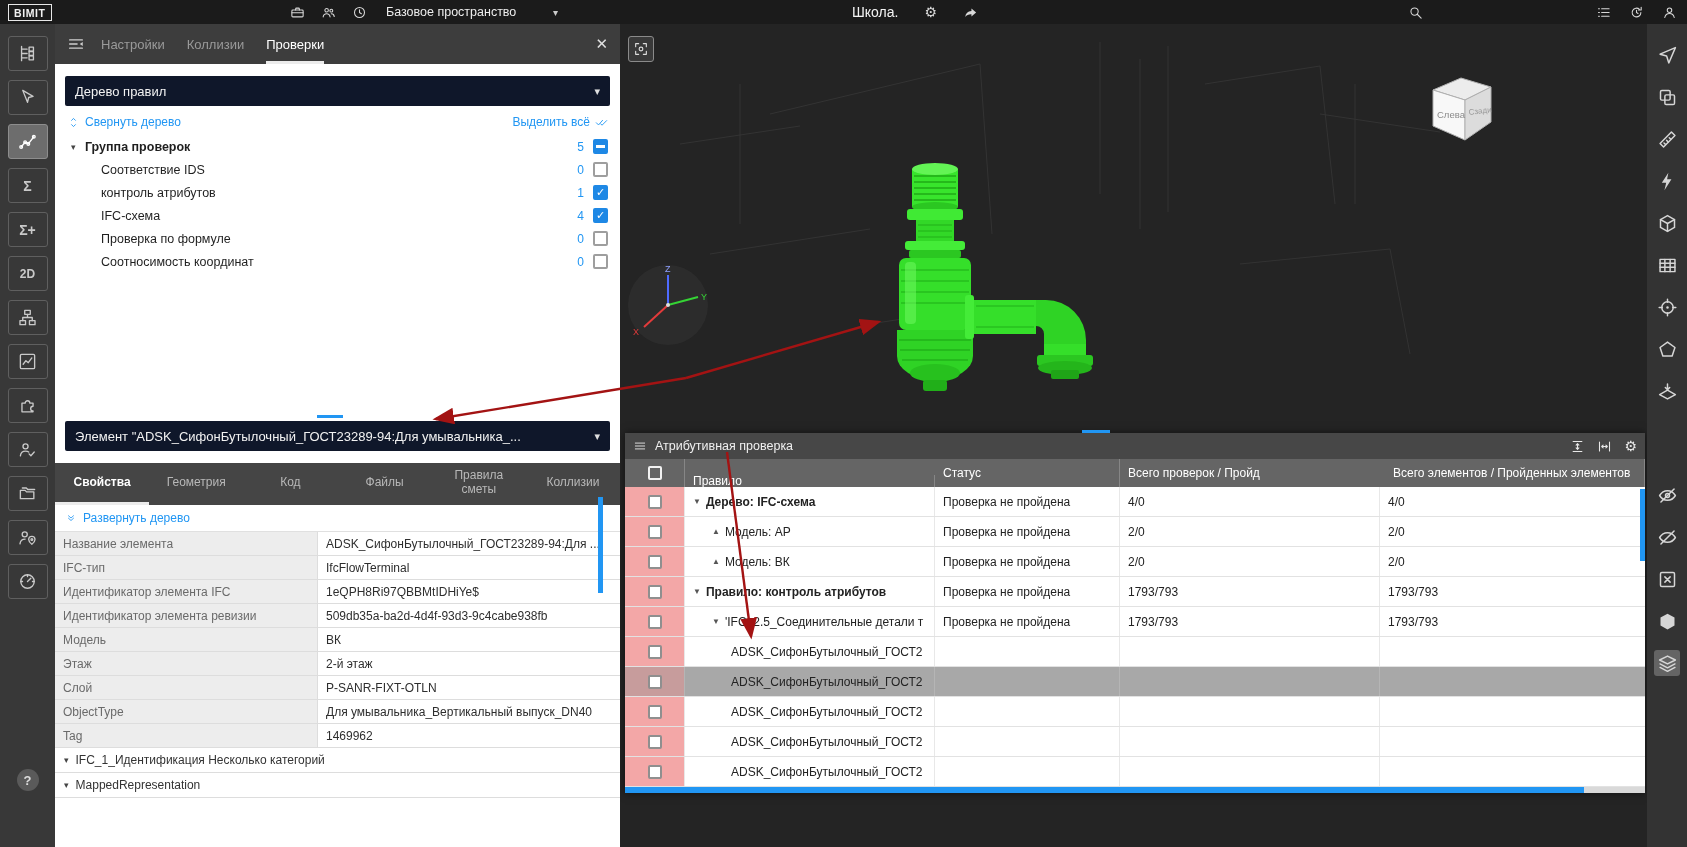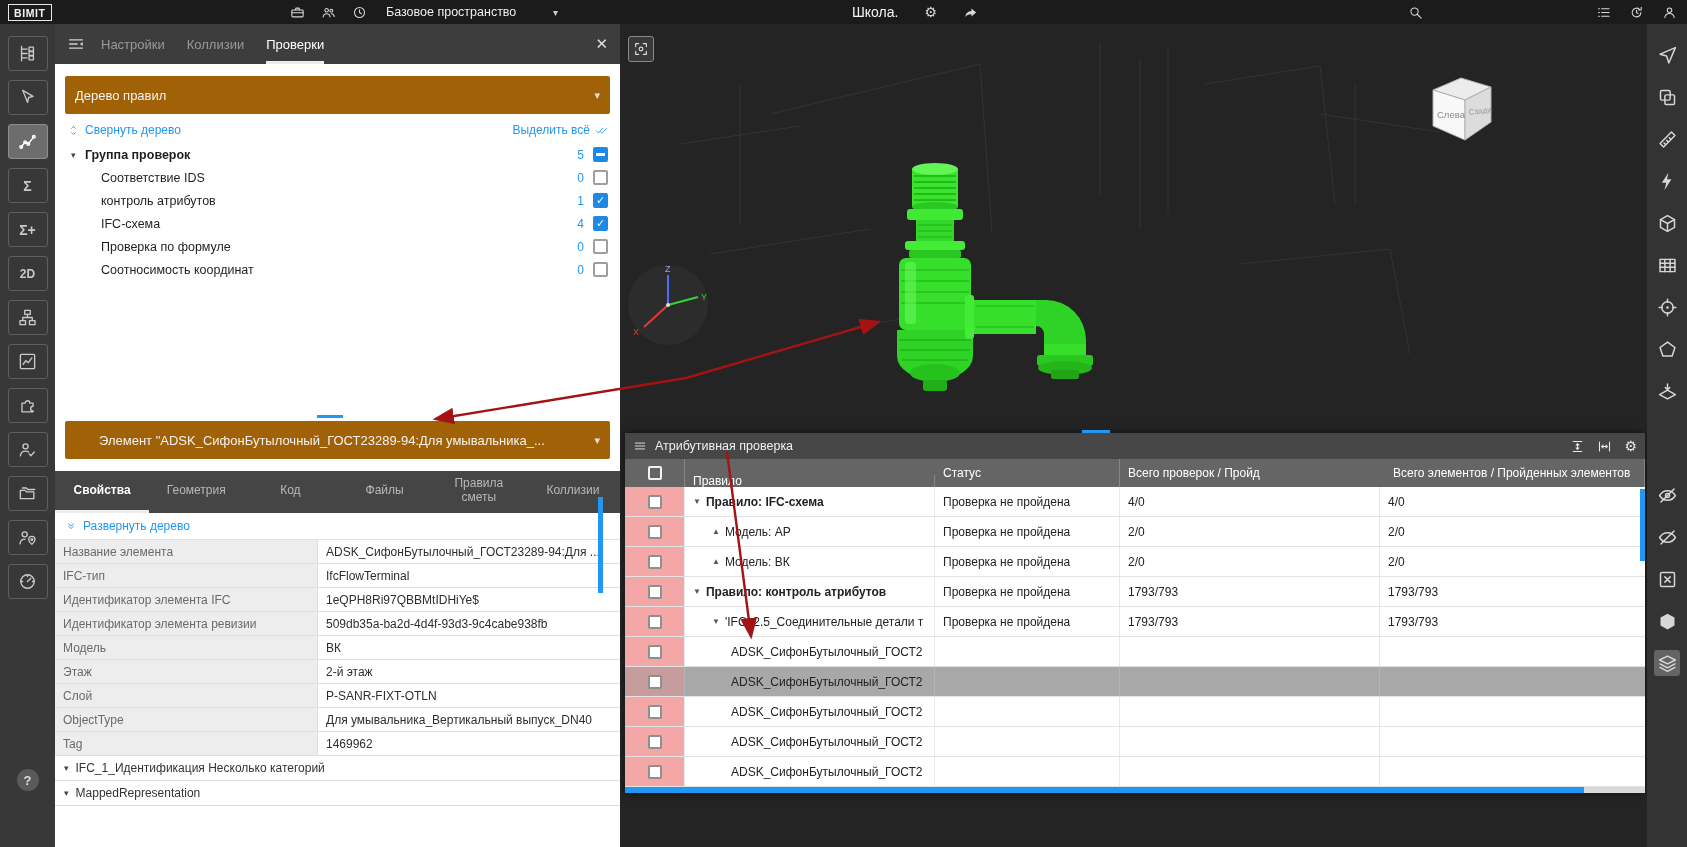--- a/index.html
+++ b/index.html
@@ -36,23 +36,23 @@
   .left-panel{position:absolute;left:55px;top:24px;width:565px;height:823px;background:#fff;z-index:10;display:flex;flex-direction:column;}
   .panel-top{height:395px;flex:none;display:flex;flex-direction:column;position:relative;}
   .ptabs{height:40px;background:#3d3d3d;display:flex;align-items:center;padding:0 12px;flex:none;}
   .collapse-ic{color:#cfcfcf;display:flex;}
   .collapse-ic svg{width:18px;height:18px;}
   .tabs-strip{display:flex;gap:22px;margin-left:16px;height:100%;align-items:stretch;}
   .ptab{display:flex;align-items:center;color:#9a9a9a;font-size:13px;border-bottom:3px solid transparent;padding-top:3px;cursor:pointer;}
   .ptab.active{color:#fff;border-bottom-color:#ececec;}
   .close{margin-left:auto;color:#e0e0e0;font-size:15px;cursor:pointer;}
   .tree-wrap{flex:1;padding:12px 10px 0;position:relative;}
-  .section-bar{height:38px;background:#a16207;color:#f2f2f2;font-size:13px;display:flex;align-items:center;padding:0 10px;border-radius:2px;cursor:pointer;}
+  .section-bar{height:30px;background:#0f172a;color:#f2f2f2;font-size:13px;display:flex;align-items:center;padding:0 10px;border-radius:2px;cursor:pointer;}
   .section-bar .caret{margin-left:auto;font-size:11px;color:#e0e0e0;}
-  .section-bar .ellip{white-space:nowrap;overflow:hidden;text-overflow:ellipsis;max-width:510px;margin-left:24px;}
+  .section-bar .ellip{white-space:nowrap;overflow:hidden;text-overflow:ellipsis;max-width:510px;}
   .tree-links{display:flex;justify-content:space-between;align-items:center;padding:9px 2px 6px;font-size:12px;color:var(--link-blue);}
   .link{display:flex;align-items:center;gap:5px;cursor:pointer;}
   .link svg{width:13px;height:13px;}
   .trow{display:flex;align-items:center;height:23px;font-size:12.5px;color:#1f1f1f;padding-right:2px;box-sizing:border-box;cursor:pointer;}
   .tmark{width:14px;font-size:9px;color:#444;flex:none;}
   .tcount{margin-left:auto;color:var(--link-blue);font-size:12px;min-width:10px;text-align:right;}
   .trow .cb{margin-left:9px;flex:none;}
   .cb{width:15px;height:15px;border:2px solid #9e9e9e;border-radius:2px;display:flex;align-items:center;justify-content:center;font-size:11px;color:#fff;box-sizing:border-box;cursor:pointer;}
   .cb-yes{background:var(--accent-blue);border-color:var(--accent-blue);}
   .cb-yes::after{content:"✓";font-weight:bold;}
@@ -530,21 +530,21 @@
         <div class="c c4">Всего проверок / Пройд</div>
         <div class="c c3">Всего элементов / Пройденных элементов</div>
       </div>
       <div>
           <div class="tp-row">
     <div class="cell cb-cell">
               <span class="tcb"></span>
             </div>
     <div class="cell rule-cell" style="padding-left: 8px;">
       <span class="rmark">▼</span>
-      <span class="rlabel" style="font-weight: bold;">Правило: IFC-схема</span>
+      <span class="rlabel" style="font-weight: bold;">Дерево: IFC-схема</span>
     </div>
     <div class="cell status-cell">Проверка не пройдена</div>
     <div class="cell num-cell">4/0</div>
     <div class="cell num2-cell">4/0</div>
   </div>
           <div class="tp-row">
     <div class="cell cb-cell">
               <span class="tcb"></span>
             </div>
     <div class="cell rule-cell" style="padding-left: 27px;">

